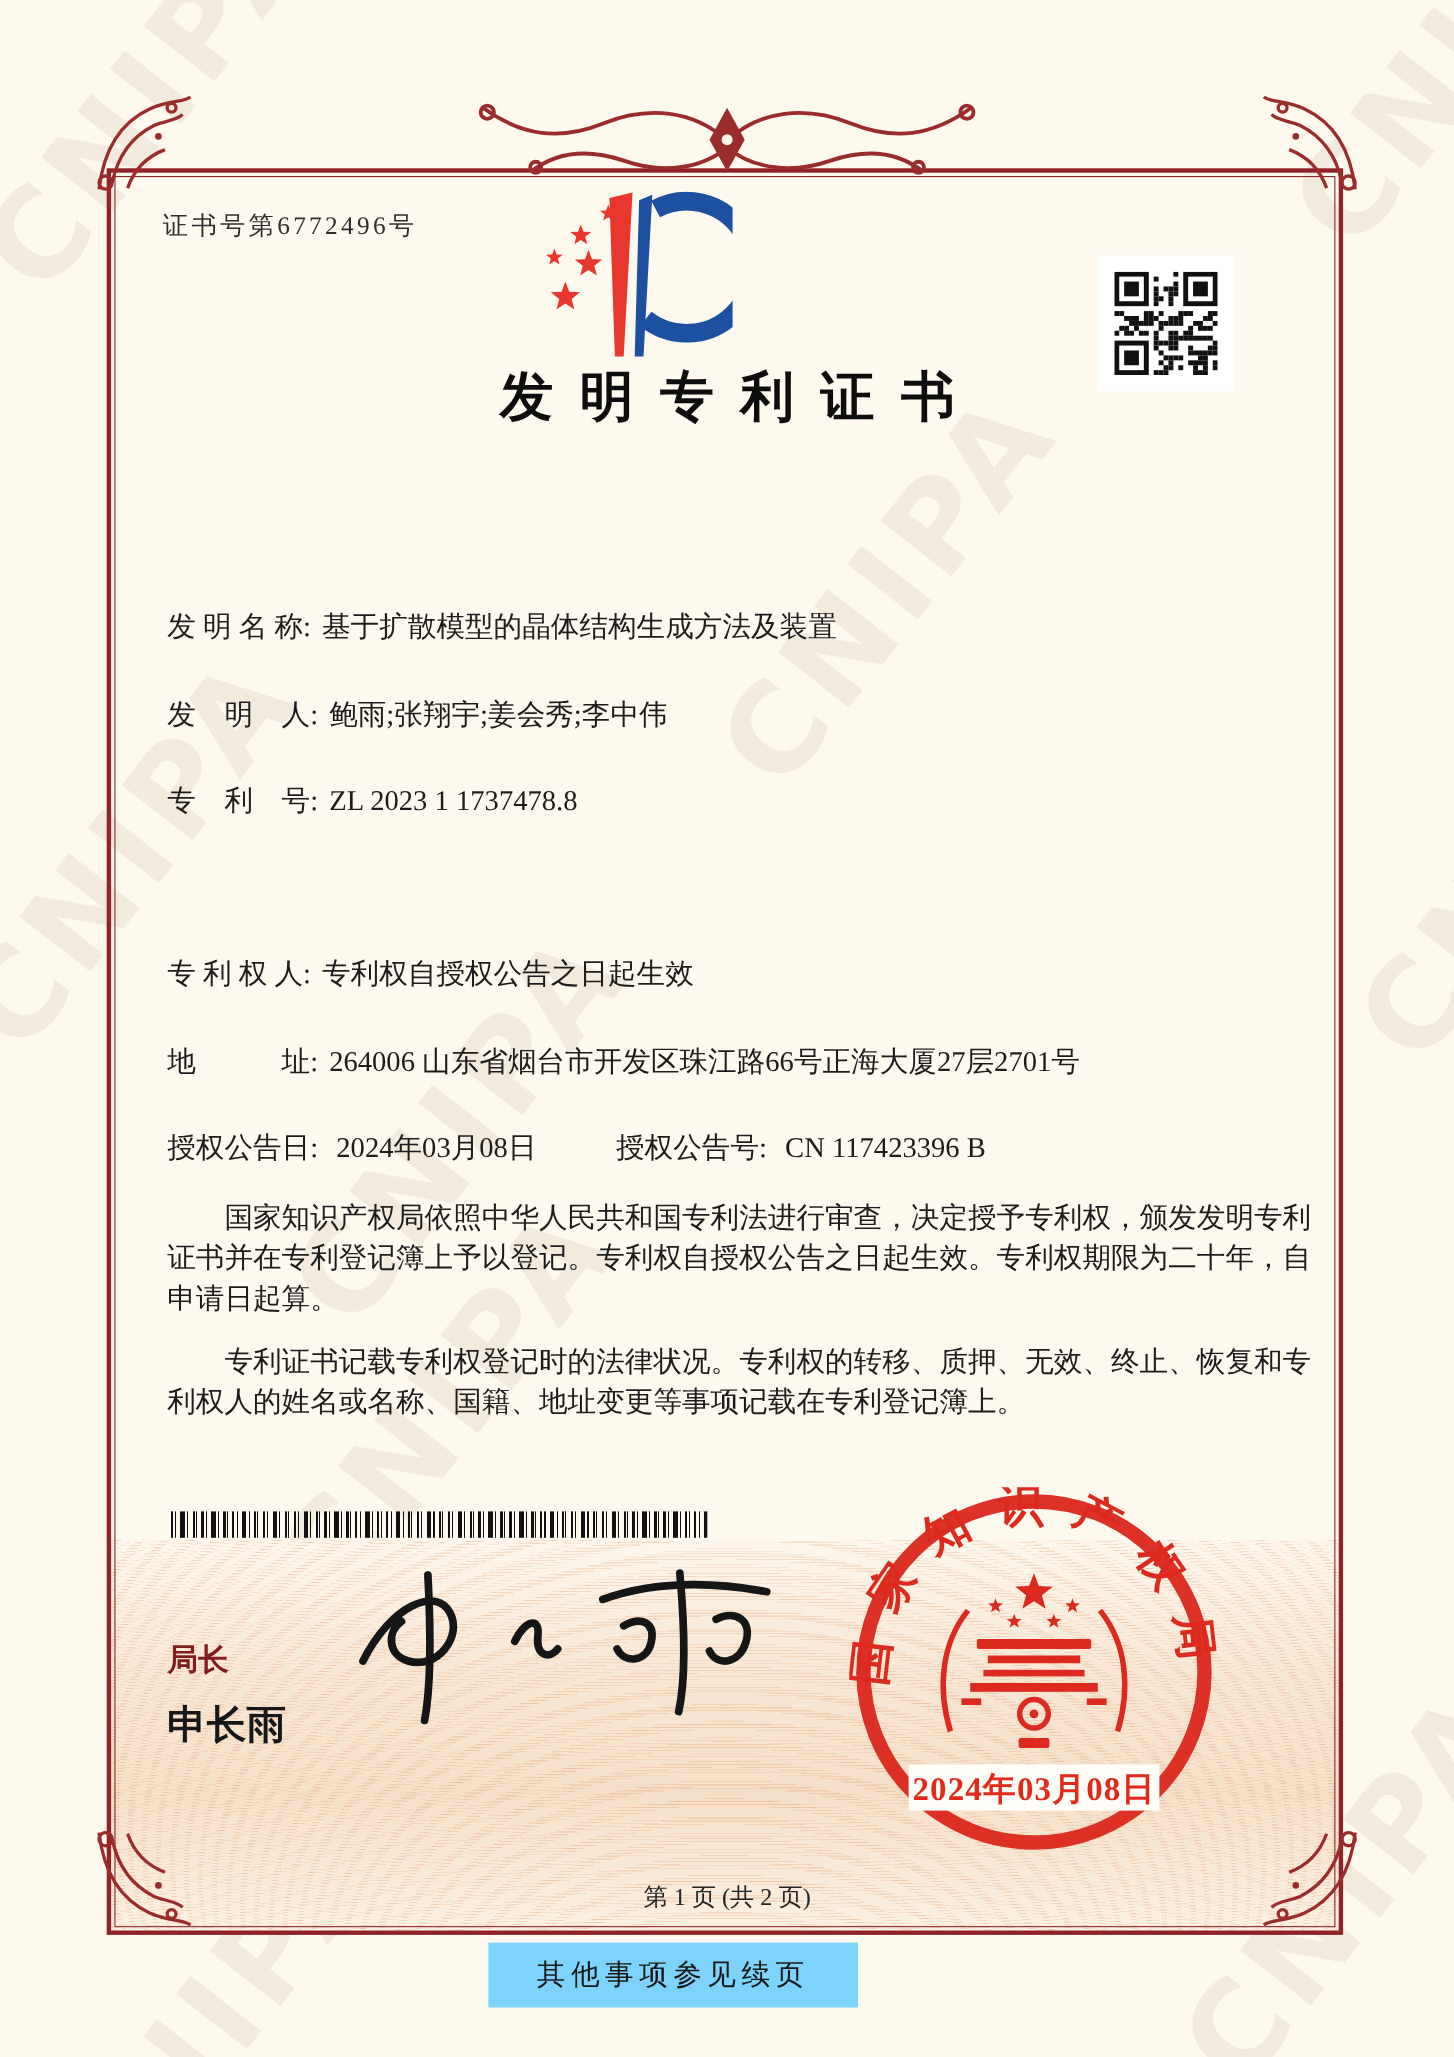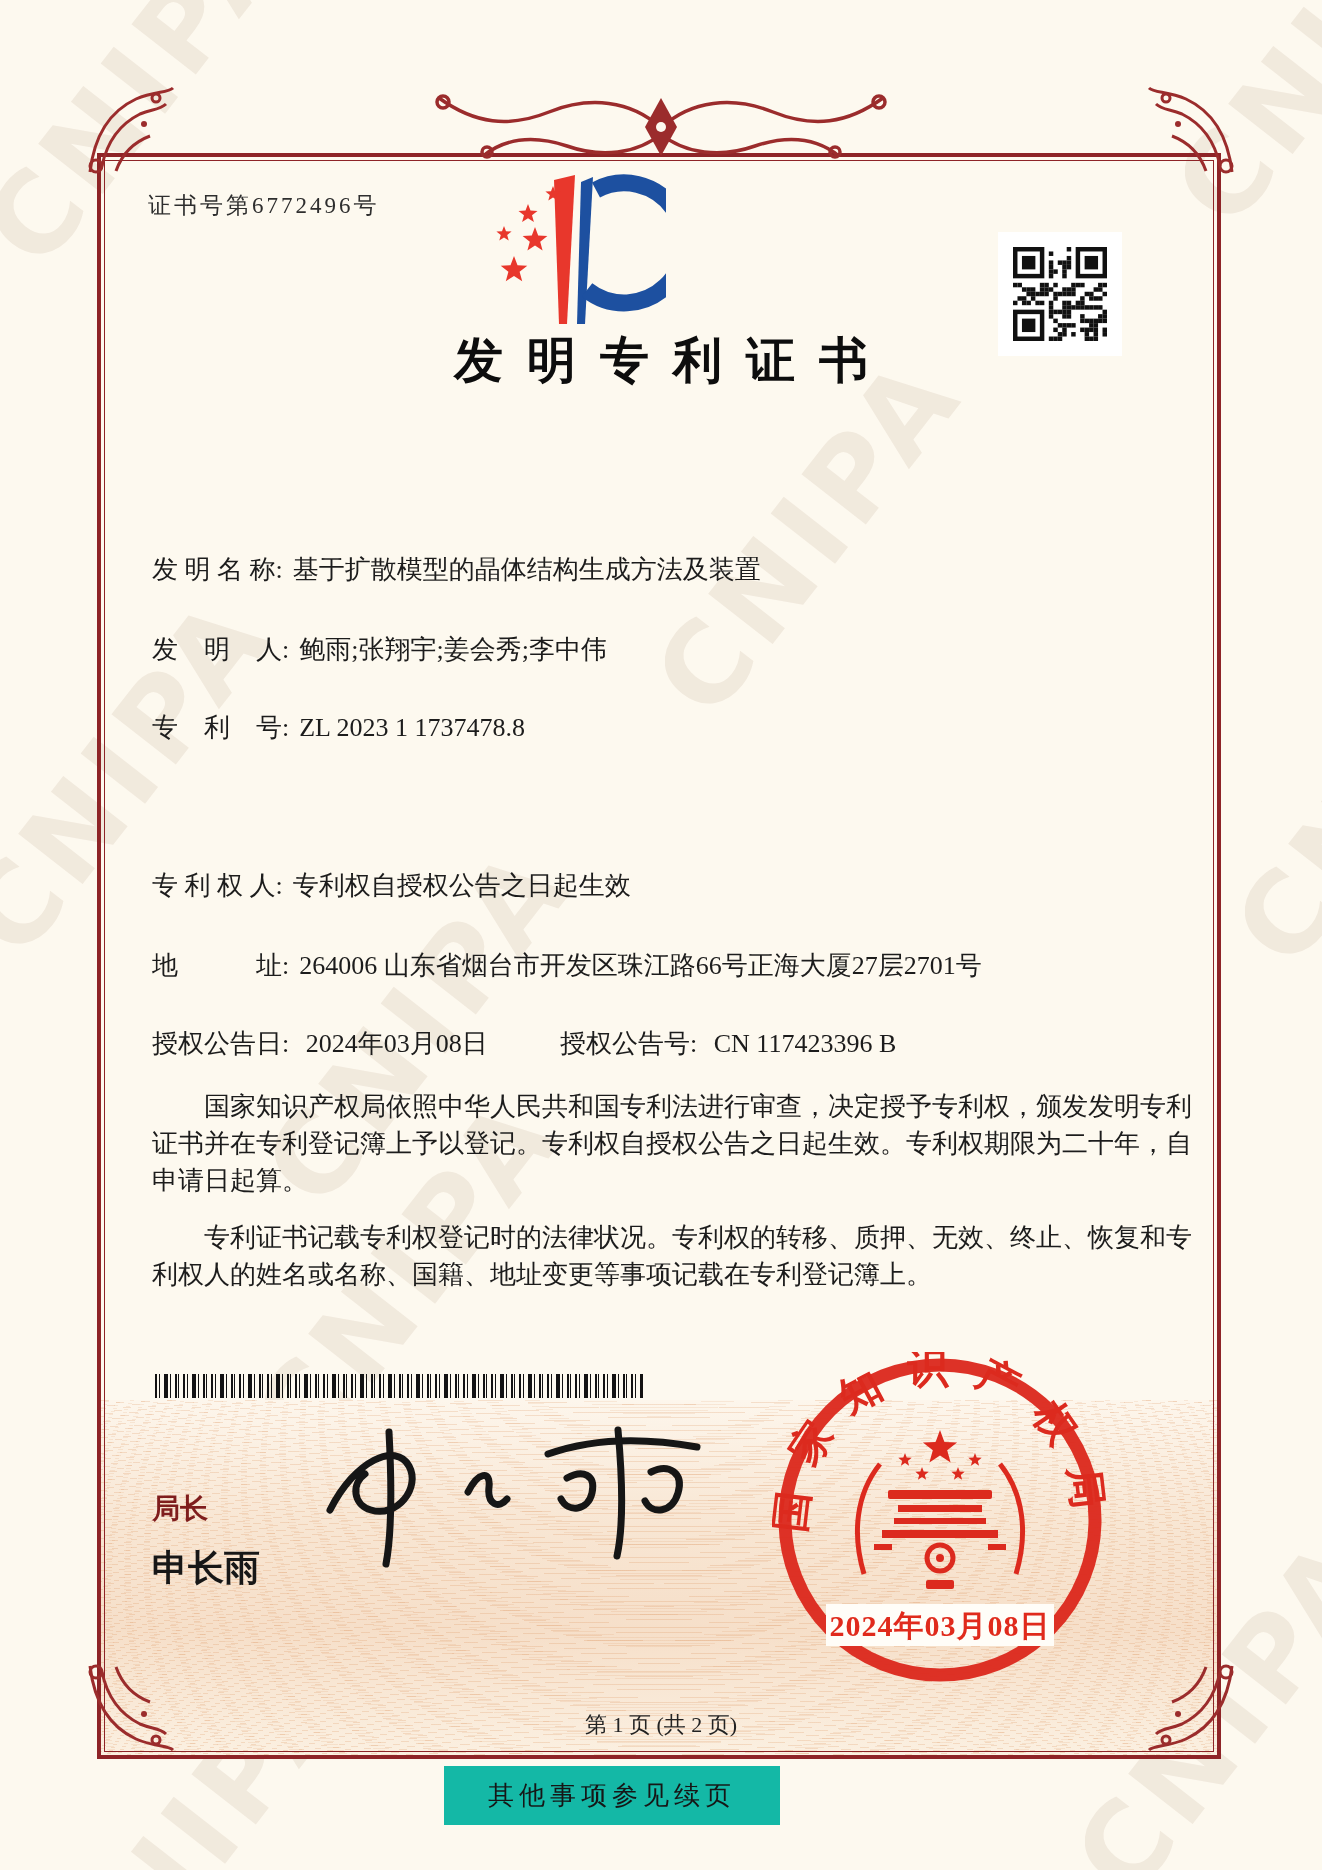--- a/index.html
+++ b/index.html
@@ -64,21 +64,21 @@
              font-weight:bold;font-size:28px;color:#7f1d1d;}
   .sig-name{position:absolute;left:152px;top:1544px;font-family:"DejaVu Sans",sans-serif;
             font-weight:bold;font-size:36px;color:#171717;}
   .signature{position:absolute;left:300px;top:1412px;width:430px;height:175px;}
 
   .seal{position:absolute;left:772px;top:1352px;width:336px;height:336px;}
 
   .page-info{position:absolute;left:0;right:0;top:1710px;text-align:center;font-size:22px;color:#222;}
 
   .bottom-note{position:absolute;left:612px;top:1766px;transform:translateX(-50%);
-               background:#14b8a6;padding:12px 44px;font-size:26px;letter-spacing:5px;
+               background:#7dd3fc;padding:12px 44px;font-size:26px;letter-spacing:5px;
                white-space:nowrap;color:#161616;}
 </style>
 </head>
 <body>
 
 <div class="page">
 
   <div class="wm" style="left:-70px;top:20px;">CNIPA</div>
   <div class="wm" style="left:1120px;top:-20px;">CNIPA</div>
   <div class="wm" style="left:600px;top:470px;">CNIPA</div>

